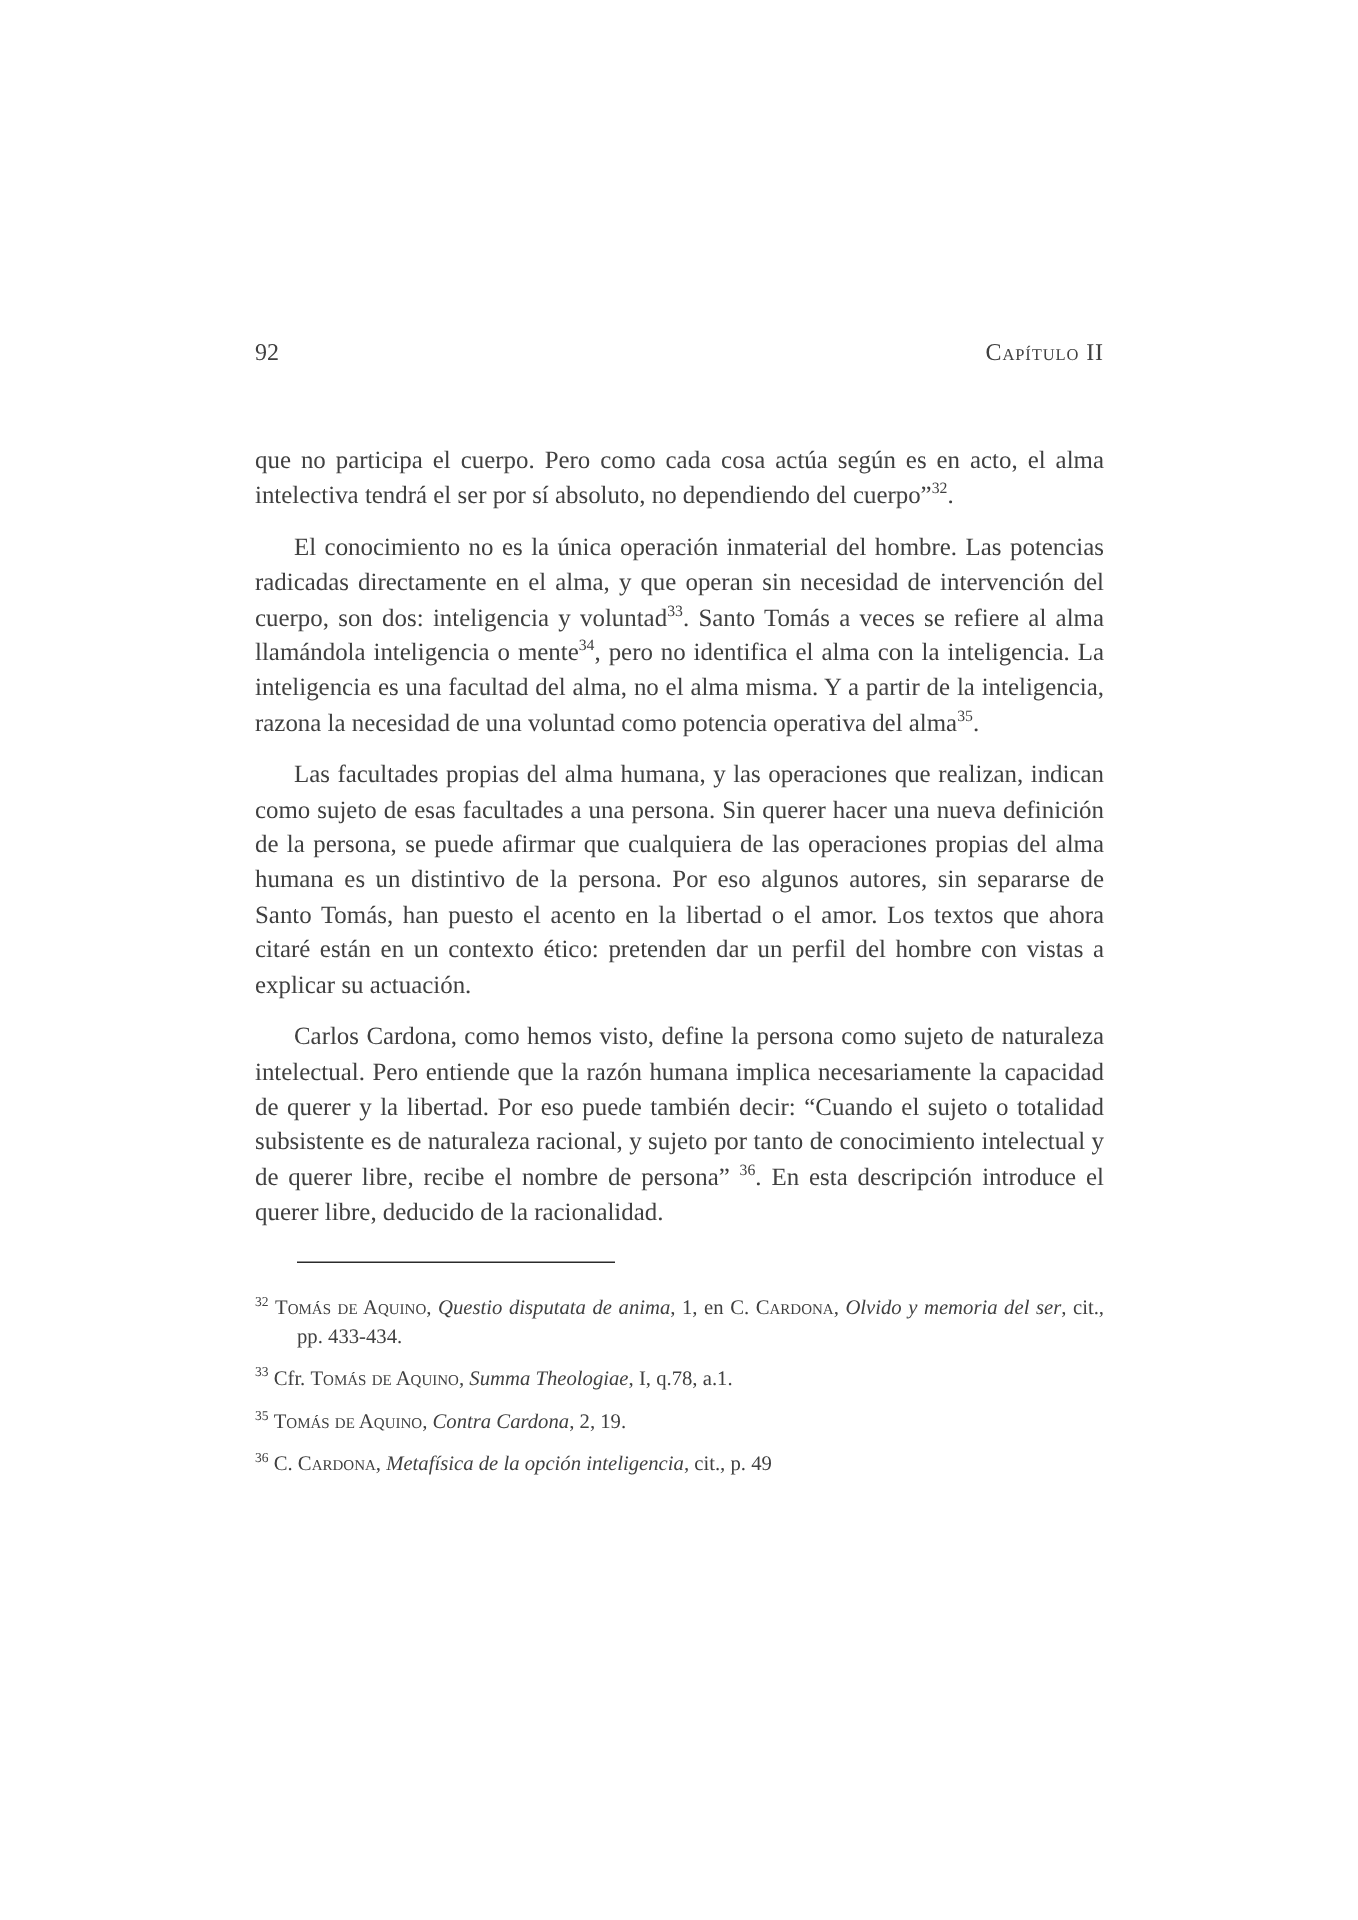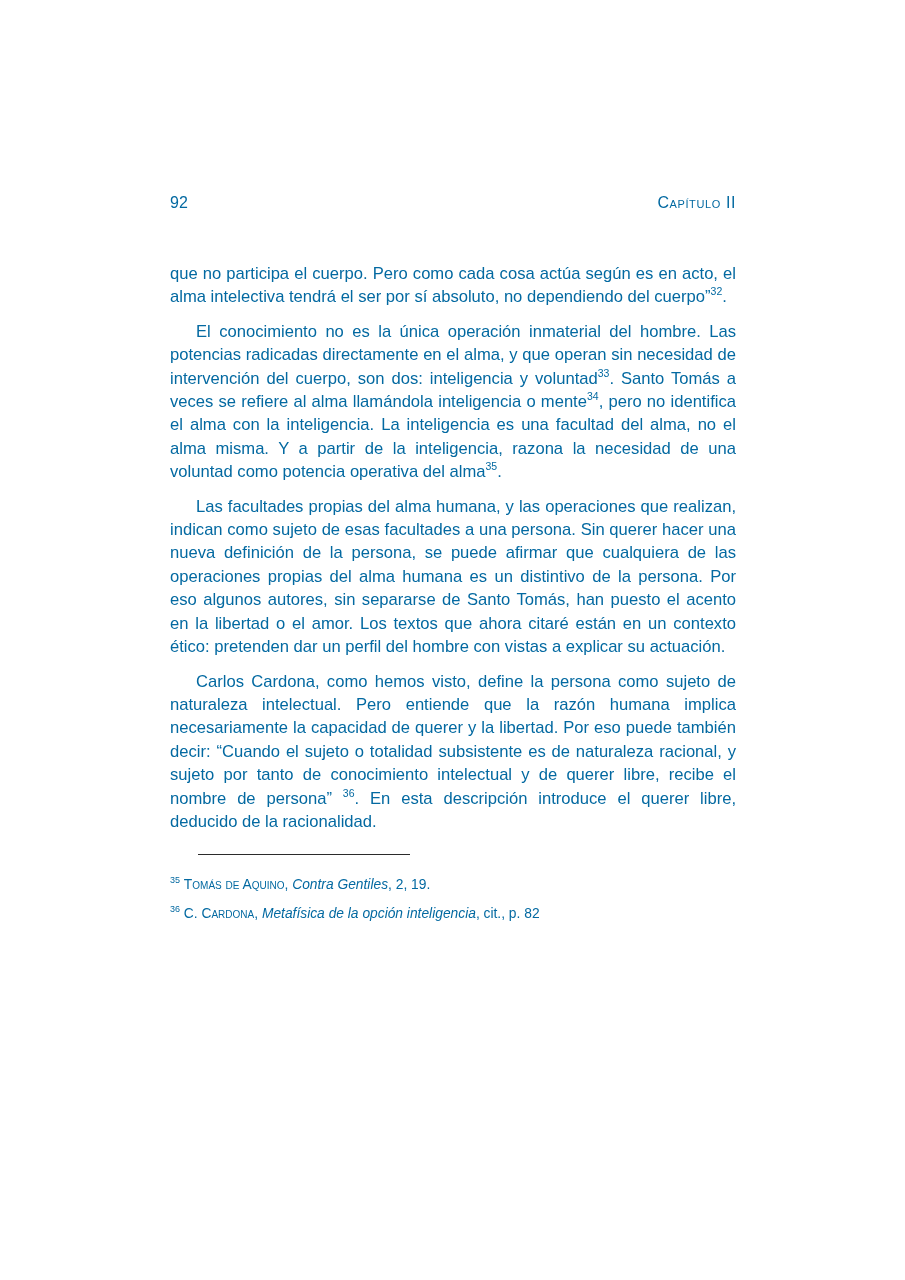--- a/index.html
+++ b/index.html
@@ -6,39 +6,40 @@
   html, body {
     margin: 0;
     padding: 0;
     background: #ffffff;
   }
   .page {
     position: relative;
     width: 905px;
     height: 1280px;
     background: #ffffff;
-    font-family: Liberation Sans, sans-serif;
-    color: #0369a1;
+    font-family: Liberation Serif, serif;
+    color: #404040;
     overflow: hidden;
   }
   .content {
     position: absolute;
     left: 170px;
     top: 194px;
     width: 566px;
   }
   .running-header {
     display: flex;
     justify-content: space-between;
     align-items: baseline;
     font-size: 16px;
   }
   .chapter-title {
     font-variant: small-caps;
     letter-spacing: 0.6px;
+    margin-top: 33px;
   }
   .body-text {
     margin-top: 50px;
     font-size: 16.6px;
     line-height: 23.4px;
     text-align: justify;
   }
   .para {
     margin: 11px 0 9px 0;
   }
@@ -84,18 +85,20 @@
     <div class="body-text">
         <p class="para"><span>que no participa el cuerpo. Pero como cada cosa actúa según es en acto, el alma intelectiva tendrá el ser por sí absoluto, no dependiendo del cuerpo”</span><sup>32</sup><span>.</span></p>
         <p class="para indent"><span>El conocimiento no es la única operación inmaterial del hombre. Las potencias radicadas directamente en el alma, y que operan sin necesidad de intervención del cuerpo, son dos: inteligencia y voluntad</span><sup>33</sup><span>. Santo Tomás a veces se refiere al alma llamándola inteligencia o mente</span><sup>34</sup><span>, pero no identifica el alma con la inteligencia. La inteligencia es una facultad del alma, no el alma misma. Y a partir de la inteligencia, razona la necesidad de una voluntad como potencia operativa del alma</span><sup>35</sup><span>.</span></p>
         <p class="para indent"><span>Las facultades propias del alma humana, y las operaciones que realizan, indican como sujeto de esas facultades a una persona. Sin querer hacer una nueva definición de la persona, se puede afirmar que cualquiera de las operaciones propias del alma humana es un distintivo de la persona. Por eso algunos autores, sin separarse de Santo Tomás, han puesto el acento en la libertad o el amor. Los textos que ahora citaré están en un contexto ético: pretenden dar un perfil del hombre con vistas a explicar su actuación.</span></p>
         <p class="para indent"><span>Carlos Cardona, como hemos visto, define la persona como sujeto de naturaleza intelectual. Pero entiende que la razón humana implica necesariamente la capacidad de querer y la libertad. Por eso puede también decir: “Cuando el sujeto o totalidad subsistente es de naturaleza racional, y sujeto por tanto de conocimiento intelectual y de querer libre, recibe el nombre de persona” </span><sup>36</sup><span>. En esta descripción introduce el querer libre, deducido de la racionalidad.</span></p>
       </div>
 
     <div class="footnote-rule"></div>
 
     <div class="footnotes">
-        <div class="footnote"><sup>35</sup> <span class="sc">Tomás de Aquino</span><span>, </span><span class="italic">Contra Gentiles</span><span>, 2, 19.</span></div>
-        <div class="footnote"><sup>36</sup> <span class="sc">C. Cardona</span><span>, </span><span class="italic">Metafísica de la opción inteligencia</span><span>, cit., p. 82</span></div>
+        <div class="footnote"><sup>32</sup> <span class="sc">Tomás de Aquino</span><span>, </span><span class="italic">Questio disputata de anima</span><span>, 1, en </span><span class="sc">C. Cardona</span><span>, </span><span class="italic">Olvido y memoria del ser</span><span>, cit., pp. 433-434.</span></div>
+        <div class="footnote"><sup>33</sup> <span>Cfr. </span><span class="sc">Tomás de Aquino</span><span>, </span><span class="italic">Summa Theologiae</span><span>, I, q.78, a.1.</span></div>
+        <div class="footnote"><sup>35</sup> <span class="sc">Tomás de Aquino</span><span>, </span><span class="italic">Contra Cardona</span><span>, 2, 19.</span></div>
+        <div class="footnote"><sup>36</sup> <span class="sc">C. Cardona</span><span>, </span><span class="italic">Metafísica de la opción inteligencia</span><span>, cit., p. 49</span></div>
       </div>
 
   </div>
 </div>
 
 </body></html>

